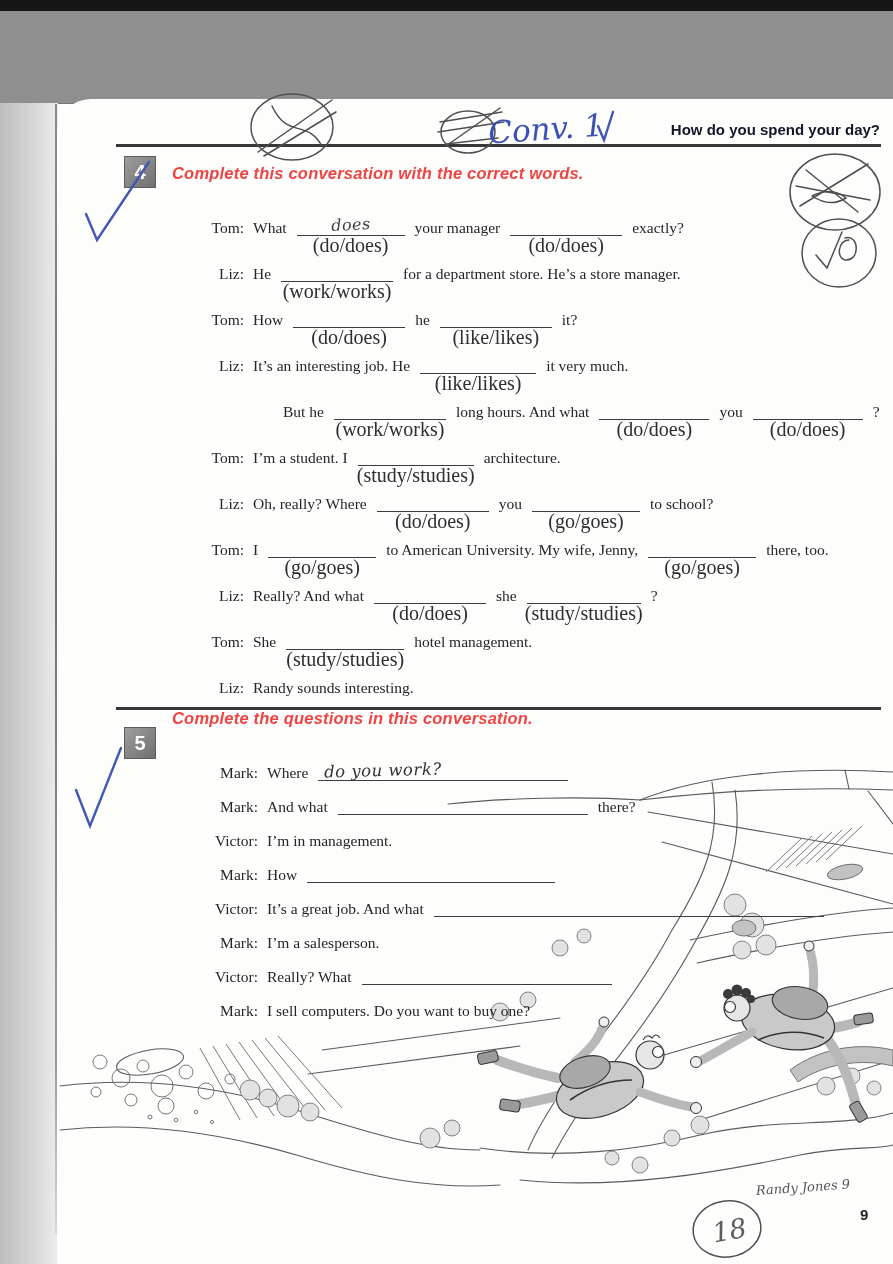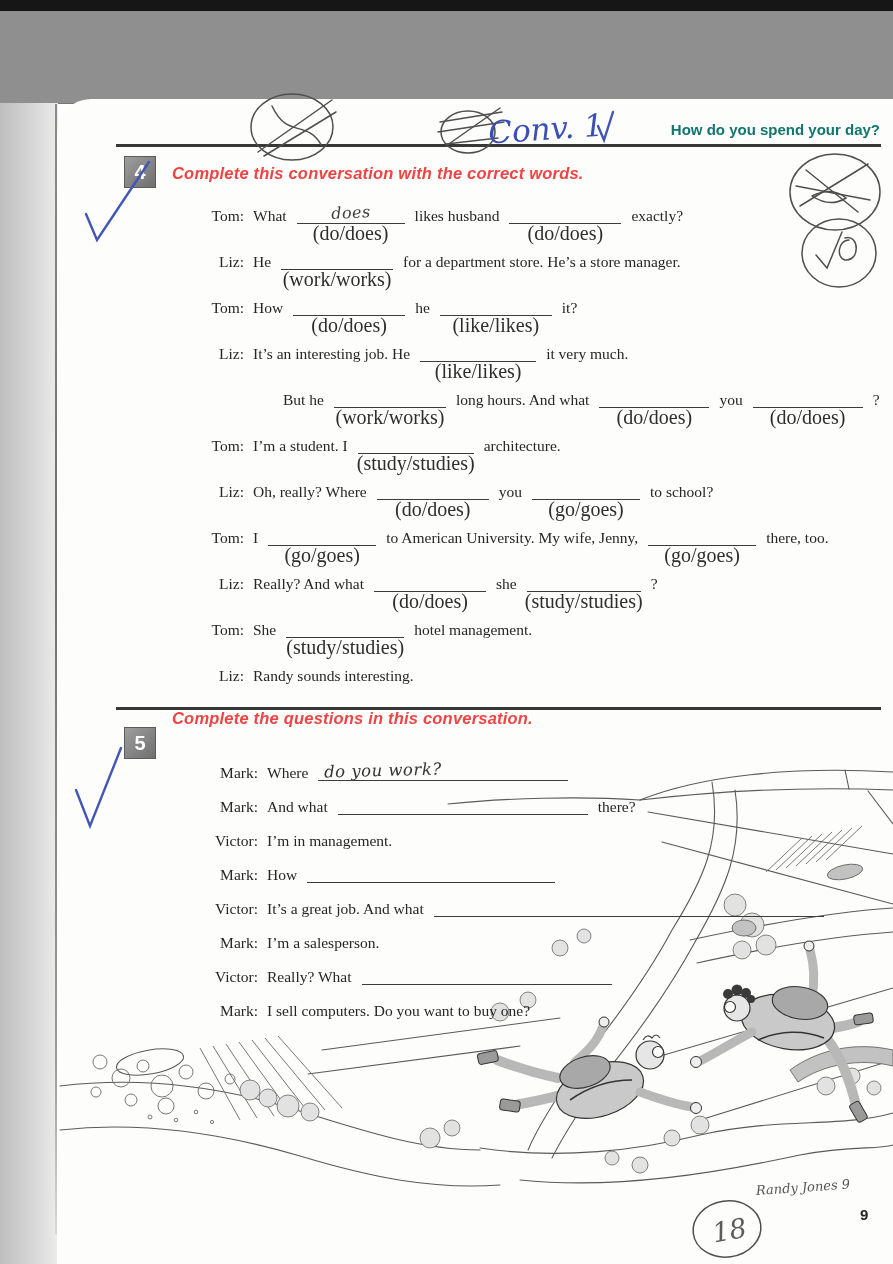--- a/index.html
+++ b/index.html
@@ -10,37 +10,37 @@
   .gray-band{position:absolute;left:0;top:11px;width:893px;height:92px;background:#8f8f8f;
              border-bottom:1px solid #777;z-index:0;}
   .left-strip{position:absolute;left:0;top:103px;width:58px;height:1161px;
               background:linear-gradient(to right,#bdbdbd,#d6d6d6 55%,#ececec);z-index:0;}
   .spine-line{position:absolute;left:55px;top:104px;width:2px;height:1130px;
               background:linear-gradient(to bottom,#8b8b8b,#6e6e6e 40%,#9b9b9b 85%,#d8d8d8);z-index:1;}
   .page{position:absolute;left:57px;top:99px;width:836px;height:1165px;background:#fdfdfc;
         border-top-left-radius:34px;z-index:0;}
   
   .header-title{position:absolute;top:121px;right:13px;z-index:2;
-        font-family:"Liberation Sans",sans-serif;font-weight:bold;font-size:15px;color:#0f766e;text-align:right;}
+        font-family:"Liberation Sans",sans-serif;font-weight:bold;font-size:15px;color:#0f172a;text-align:right;}
   .rule{position:absolute;left:116px;width:765px;height:3px;background:#383838;z-index:2;}
   .rule1{top:144px;} .rule2{top:707px;}
   
   .badge{position:absolute;width:30px;height:30px;z-index:2;text-align:center;line-height:30px;
         background:linear-gradient(135deg,#9e9e9e,#6f6f6f);border:1px solid #5c5c5c;
         color:#ffffff;font-family:"Liberation Sans",sans-serif;font-weight:bold;font-size:20px;}
   .badge4{left:124px;top:156px;} .badge5{left:124px;top:727px;}
   .ex-title{position:absolute;z-index:2;font-family:"Liberation Sans",sans-serif;
         font-weight:bold;font-style:italic;font-size:16.5px;color:#ef4444;letter-spacing:.2px;}
   .ex-title4{left:172px;top:164px;} .ex-title5{left:172px;top:709px;}
   
   .conv{position:absolute;z-index:2;color:#262626;font-size:15.5px;}
   #conv4{left:152px;top:206px;width:741px;}
   #conv5{left:158px;top:763px;width:735px;}
   .conv-line{position:relative;white-space:nowrap;line-height:20px;}
-  #conv4 .conv-line{margin-bottom:26px;}
+  #conv4 .conv-line{margin-bottom:26px;margin-top:12px;}
   #conv5 .conv-line{margin-bottom:14px;}
   .speaker{display:inline-block;text-align:right;color:#262626;}
   #conv4 .speaker{width:92px;padding-right:6px;}
   #conv5 .speaker{width:100px;padding-right:6px;}
   .seg-text{margin:0 3px;}
   .seg-text.indent{margin-left:33px;}
   .blank{display:inline-block;position:relative;height:17px;margin:0 7px;
          border-bottom:1.4px solid #3c3c3c;vertical-align:-3px;}
   .choices{position:absolute;top:17px;left:50%;transform:translateX(-50%);
            font-size:20px;color:#2e2e2e;white-space:nowrap;}
@@ -65,21 +65,21 @@
   <div class="left-strip"></div>
   <div class="spine-line"></div>
   <div class="page"></div>
 
   <div class="header-title">How do you spend your day?</div>
   <div class="rule rule1"></div>
 
   <div class="badge badge4">4</div>
   <div class="ex-title ex-title4">Complete this conversation with the correct words.</div>
   <div class="conv" id="conv4">
-      <div class="conv-line"><span class="speaker">Tom:</span><span class="seg-text">What</span><span class="blank" style="width: 108px;"><span class="answer">does</span><span class="choices">(do/does)</span></span><span class="seg-text">likes husband</span><span class="blank" style="width: 112px;"><span class="choices">(do/does)</span></span><span class="seg-text">exactly?</span></div>
+      <div class="conv-line"><span class="speaker">Tom:</span><span class="seg-text">What</span><span class="blank" style="width: 108px;"><span class="answer">does</span><span class="choices">(do/does)</span></span><span class="seg-text">your manager</span><span class="blank" style="width: 112px;"><span class="choices">(do/does)</span></span><span class="seg-text">exactly?</span></div>
       <div class="conv-line"><span class="speaker">Liz:</span><span class="seg-text">He</span><span class="blank" style="width: 112px;"><span class="choices">(work/works)</span></span><span class="seg-text">for a department store. He’s a store manager.</span></div>
       <div class="conv-line"><span class="speaker">Tom:</span><span class="seg-text">How</span><span class="blank" style="width: 112px;"><span class="choices">(do/does)</span></span><span class="seg-text">he</span><span class="blank" style="width: 112px;"><span class="choices">(like/likes)</span></span><span class="seg-text">it?</span></div>
       <div class="conv-line"><span class="speaker">Liz:</span><span class="seg-text">It’s an interesting job. He</span><span class="blank" style="width: 116px;"><span class="choices">(like/likes)</span></span><span class="seg-text">it very much.</span></div>
       <div class="conv-line"><span class="speaker"></span><span class="seg-text indent">But he</span><span class="blank" style="width: 112px;"><span class="choices">(work/works)</span></span><span class="seg-text">long hours. And what</span><span class="blank" style="width: 110px;"><span class="choices">(do/does)</span></span><span class="seg-text">you</span><span class="blank" style="width: 110px;"><span class="choices">(do/does)</span></span><span class="seg-text">?</span></div>
       <div class="conv-line"><span class="speaker">Tom:</span><span class="seg-text">I’m a student. I</span><span class="blank" style="width: 116px;"><span class="choices">(study/studies)</span></span><span class="seg-text">architecture.</span></div>
       <div class="conv-line"><span class="speaker">Liz:</span><span class="seg-text">Oh, really? Where</span><span class="blank" style="width: 112px;"><span class="choices">(do/does)</span></span><span class="seg-text">you</span><span class="blank" style="width: 108px;"><span class="choices">(go/goes)</span></span><span class="seg-text">to school?</span></div>
       <div class="conv-line"><span class="speaker">Tom:</span><span class="seg-text">I</span><span class="blank" style="width: 108px;"><span class="choices">(go/goes)</span></span><span class="seg-text">to American University.  My wife, Jenny,</span><span class="blank" style="width: 108px;"><span class="choices">(go/goes)</span></span><span class="seg-text">there, too.</span></div>
       <div class="conv-line"><span class="speaker">Liz:</span><span class="seg-text">Really? And what</span><span class="blank" style="width: 112px;"><span class="choices">(do/does)</span></span><span class="seg-text">she</span><span class="blank" style="width: 114px;"><span class="choices">(study/studies)</span></span><span class="seg-text">?</span></div>
       <div class="conv-line"><span class="speaker">Tom:</span><span class="seg-text">She</span><span class="blank" style="width: 118px;"><span class="choices">(study/studies)</span></span><span class="seg-text">hotel management.</span></div>
       <div class="conv-line"><span class="speaker">Liz:</span><span class="seg-text">Randy sounds interesting.</span></div>

